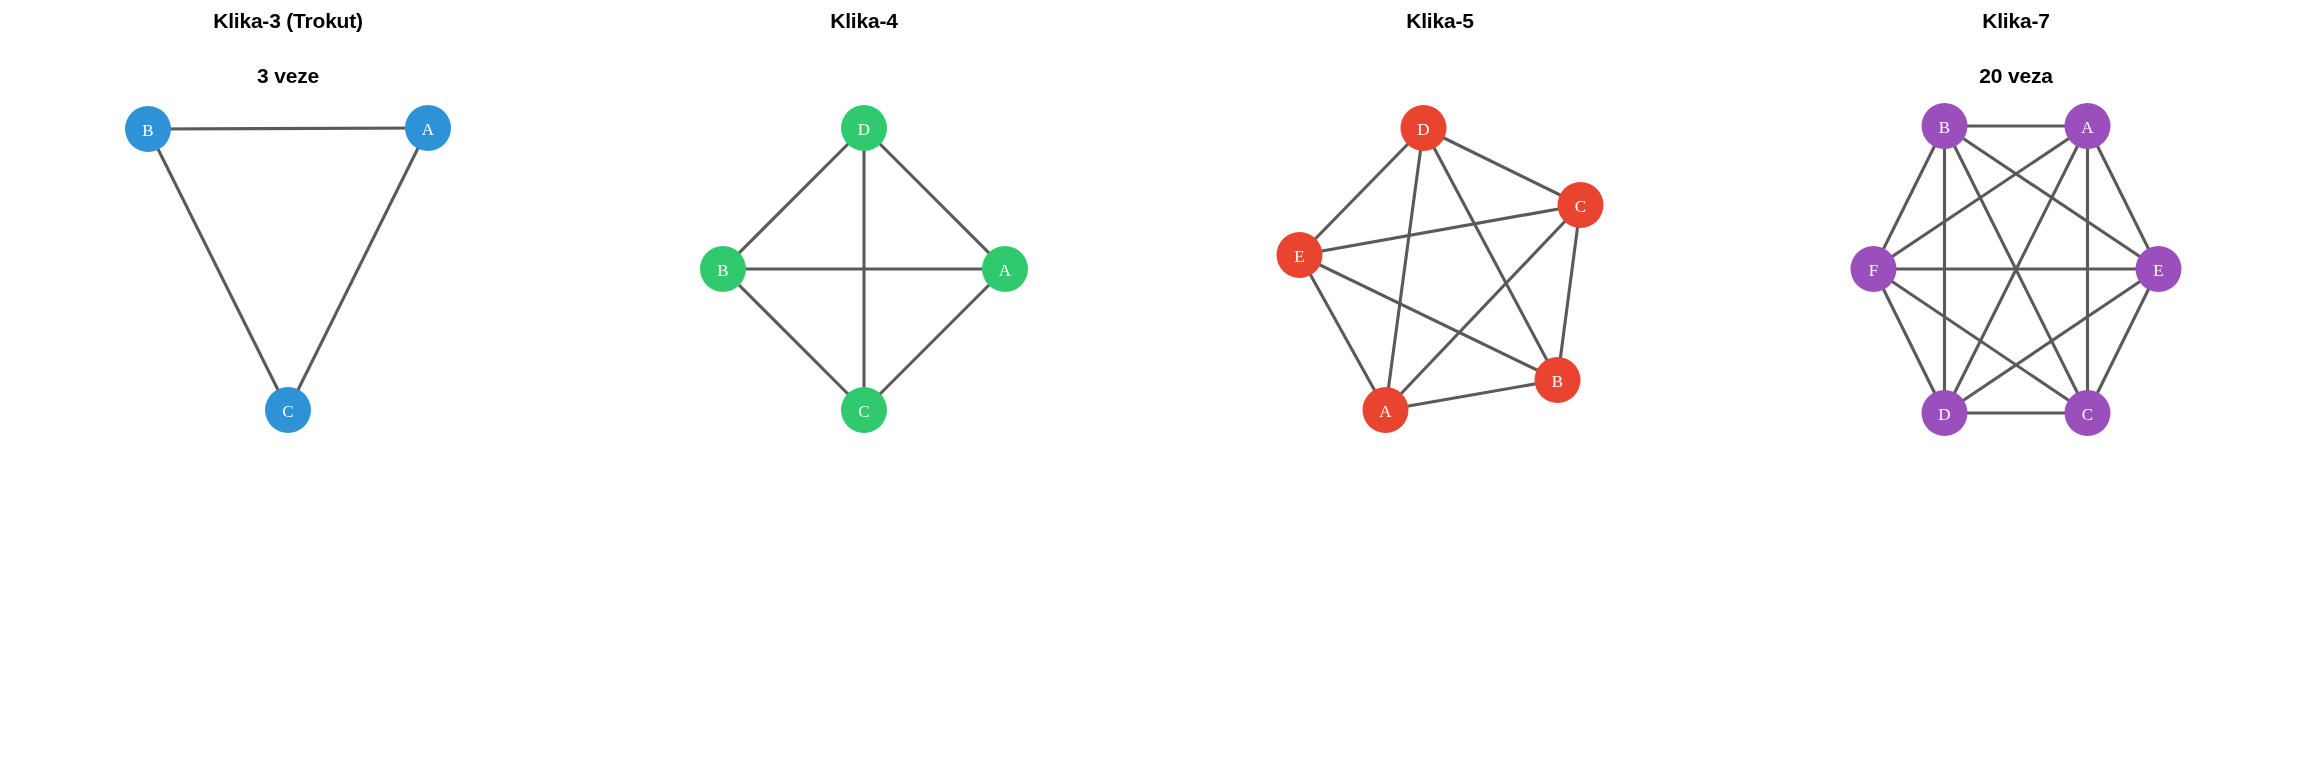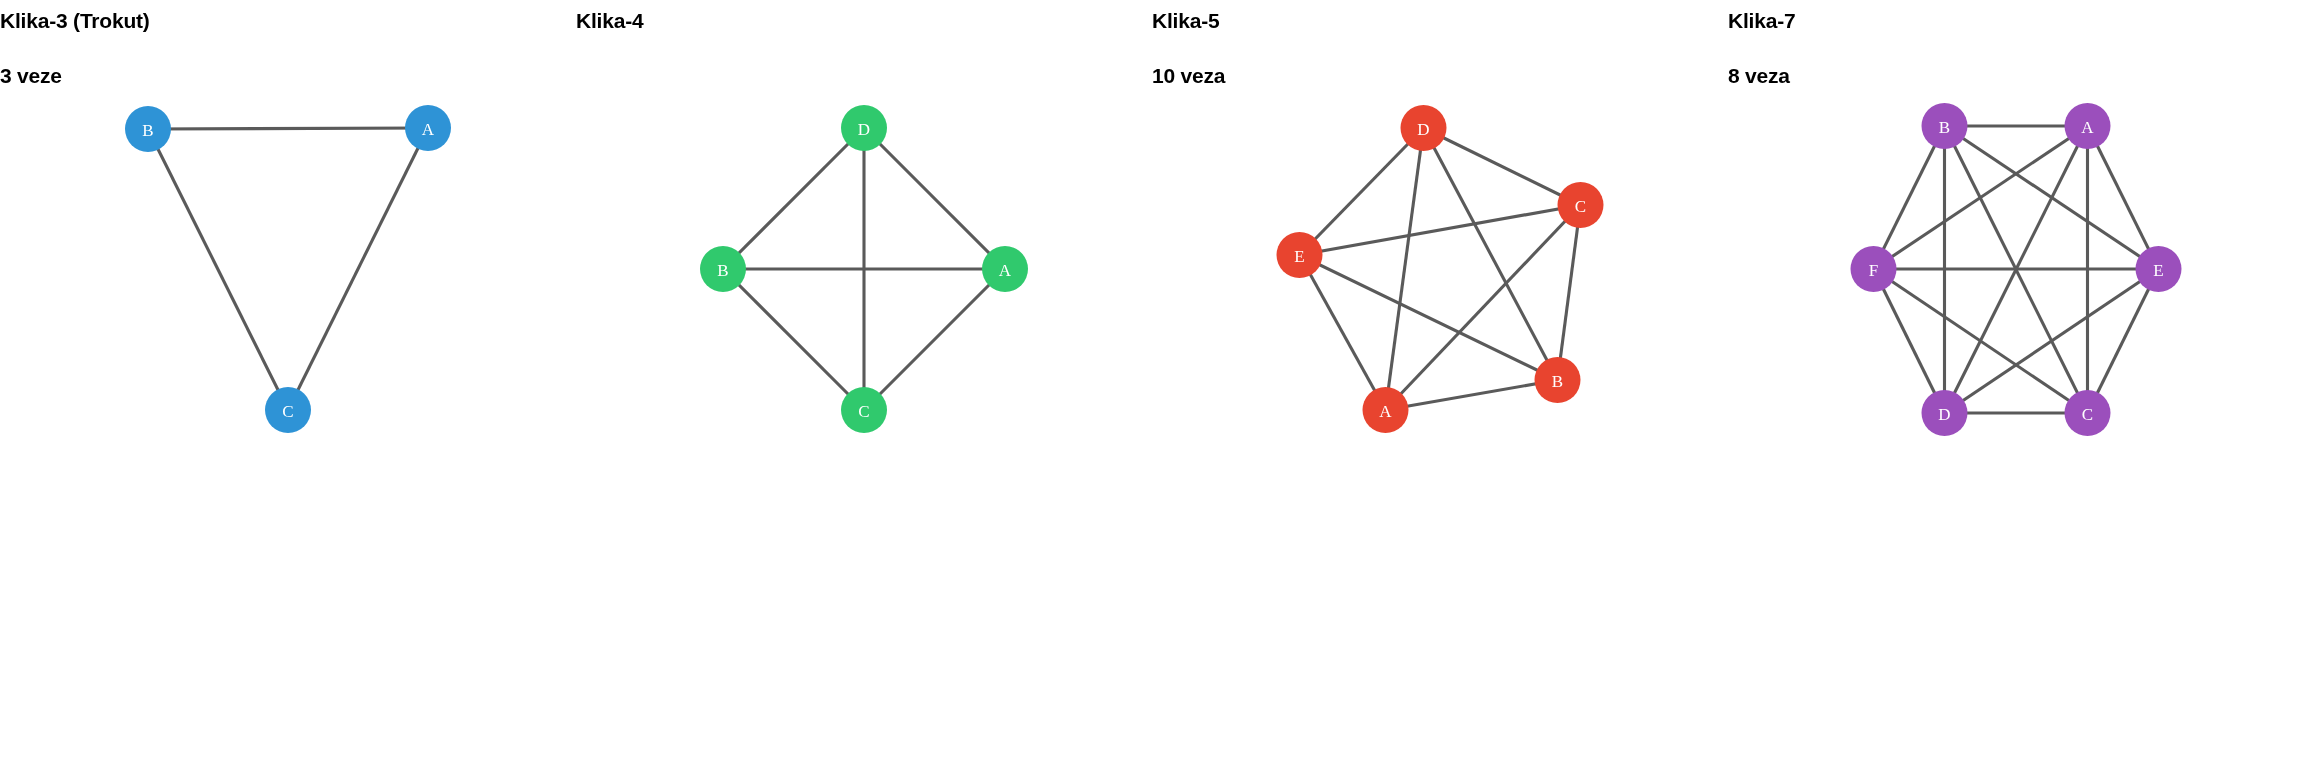--- a/index.html
+++ b/index.html
@@ -23,21 +23,21 @@
     position: absolute;
     top: 0;
     width: 576px;
     height: 768px;
   }
   .panel-title {
     position: absolute;
     top: 8px;
     left: 0;
     width: 100%;
-    text-align: left;
+    text-align: center;
     font-family: "Liberation Sans", sans-serif;
     font-size: 21px;
     font-weight: bold;
     color: #000000;
     line-height: 1.28;
     white-space: pre;
     letter-spacing: -0.2px;
   }
   .panel-title .t-line2 {
     display: block;
@@ -119,21 +119,21 @@
             <text class="node-label" x="288" y="411" fill="#ffffff">C</text>
           </g>
           <g>
             <circle class="node-circle" cx="288" cy="128" r="23" fill="#30c96d"></circle>
             <text class="node-label" x="288" y="129" fill="#ffffff">D</text>
           </g>
         </g>
       </svg>
     </div>
     <div class="panel" style="left: 1152px;">
-      <div class="panel-title"><span>Klika-5</span><span class="t-line2">10 veza</span></div>
+      <div class="panel-title"><span>Klika-5</span></div>
       <svg class="graph-svg" viewBox="0 0 576 768">
         <g>
           <line class="edge" x1="233.5" y1="410" x2="405.5" y2="380" stroke="#5a5a5a"></line>
           <line class="edge" x1="233.5" y1="410" x2="428.5" y2="205" stroke="#5a5a5a"></line>
           <line class="edge" x1="233.5" y1="410" x2="271.5" y2="128" stroke="#5a5a5a"></line>
           <line class="edge" x1="233.5" y1="410" x2="147.5" y2="255" stroke="#5a5a5a"></line>
           <line class="edge" x1="405.5" y1="380" x2="428.5" y2="205" stroke="#5a5a5a"></line>
           <line class="edge" x1="405.5" y1="380" x2="271.5" y2="128" stroke="#5a5a5a"></line>
           <line class="edge" x1="405.5" y1="380" x2="147.5" y2="255" stroke="#5a5a5a"></line>
           <line class="edge" x1="428.5" y1="205" x2="271.5" y2="128" stroke="#5a5a5a"></line>
@@ -158,21 +158,21 @@
             <text class="node-label" x="271.5" y="129" fill="#ffffff">D</text>
           </g>
           <g>
             <circle class="node-circle" cx="147.5" cy="255" r="23" fill="#e8442f"></circle>
             <text class="node-label" x="147.5" y="256" fill="#ffffff">E</text>
           </g>
         </g>
       </svg>
     </div>
     <div class="panel" style="left: 1728px;">
-      <div class="panel-title"><span>Klika-7</span><span class="t-line2">8 veza</span></div>
+      <div class="panel-title"><span>Klika-7</span><span class="t-line2">20 veza</span></div>
       <svg class="graph-svg" viewBox="0 0 576 768">
         <g>
           <line class="edge" x1="359.5" y1="126" x2="216.5" y2="126" stroke="#5a5a5a"></line>
           <line class="edge" x1="359.5" y1="126" x2="359.5" y2="413" stroke="#5a5a5a"></line>
           <line class="edge" x1="359.5" y1="126" x2="216.5" y2="413" stroke="#5a5a5a"></line>
           <line class="edge" x1="359.5" y1="126" x2="430.5" y2="269" stroke="#5a5a5a"></line>
           <line class="edge" x1="359.5" y1="126" x2="145.5" y2="269" stroke="#5a5a5a"></line>
           <line class="edge" x1="216.5" y1="126" x2="359.5" y2="413" stroke="#5a5a5a"></line>
           <line class="edge" x1="216.5" y1="126" x2="216.5" y2="413" stroke="#5a5a5a"></line>
           <line class="edge" x1="216.5" y1="126" x2="430.5" y2="269" stroke="#5a5a5a"></line>

